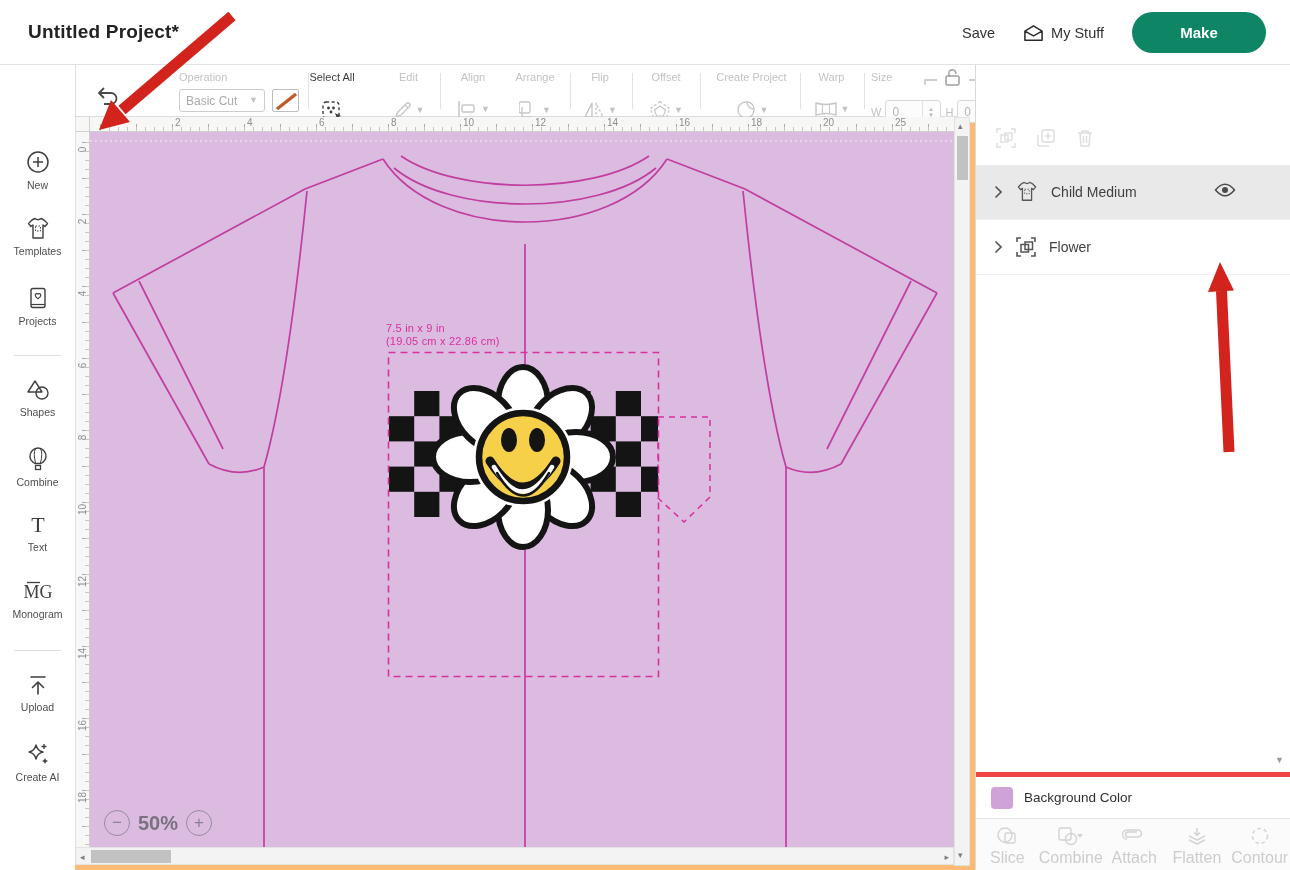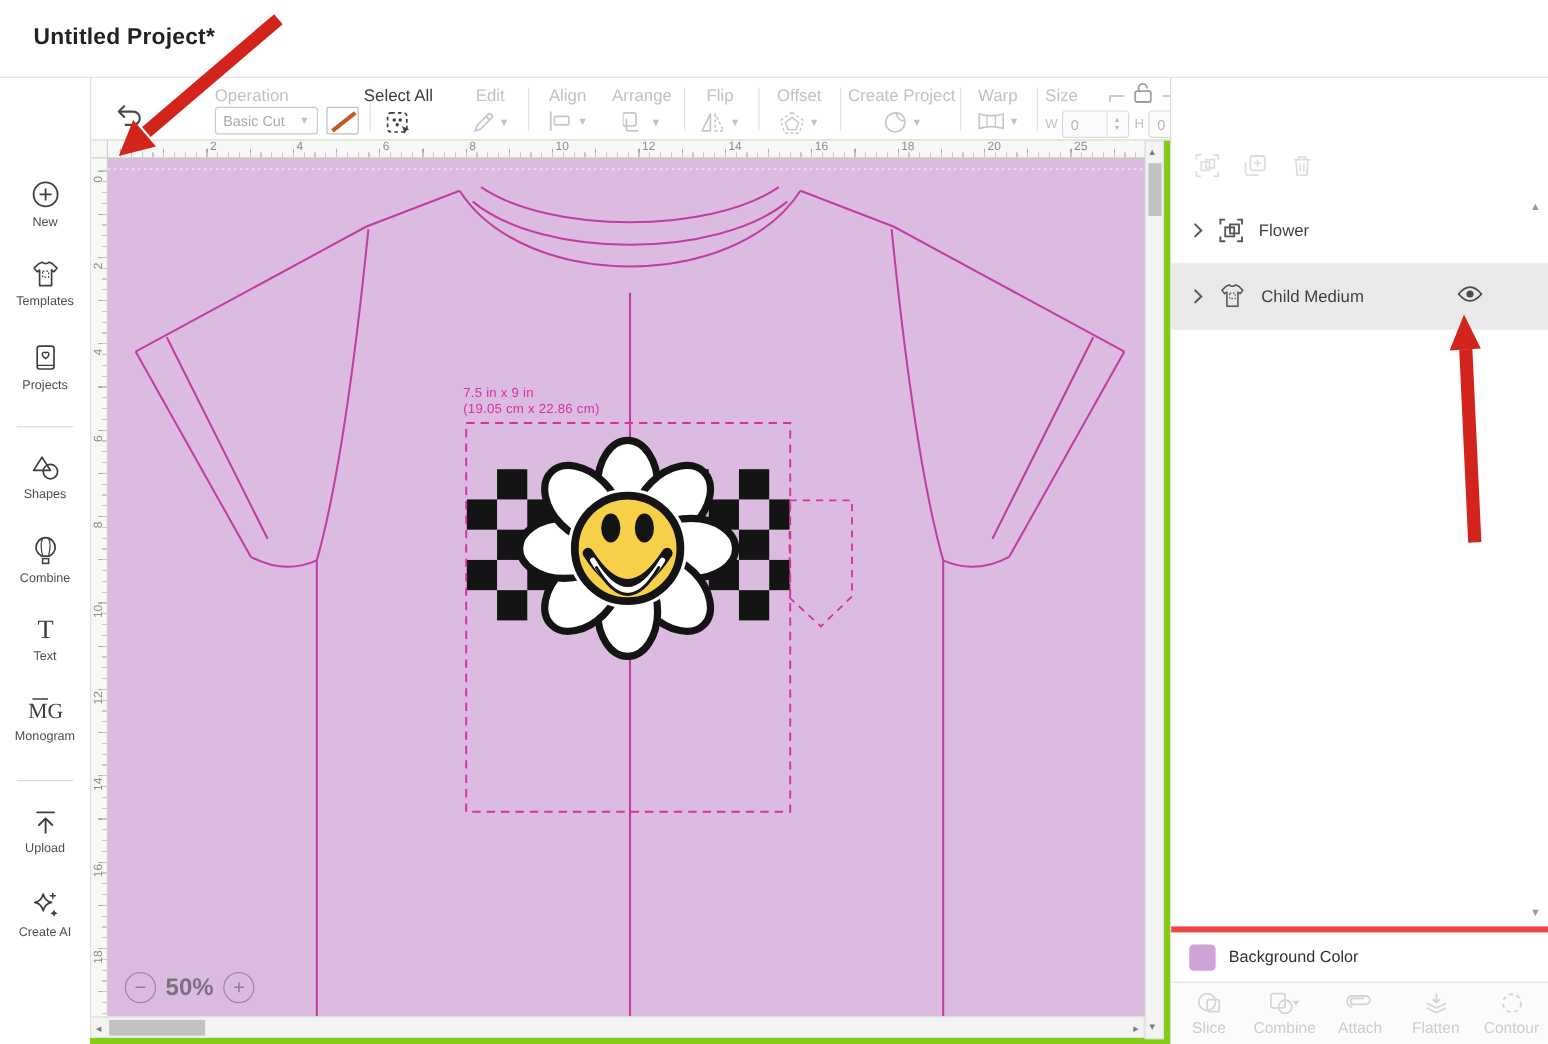--- a/index.html
+++ b/index.html
@@ -2,42 +2,42 @@
 <html style="--accent: #0e8666; --canvas-bg: #dbbce0; --shirt-line: #c13d9f; --sel-pink: #d8309f; --smiley: #f6d049; --arrow-red: #d2241c; --swatch: #cfa3d8;"><head>
 <meta charset="utf-8">
 <style>
   :root{
     --accent:#0e8666; --canvas-bg:#dbbce0; --shirt-line:#c13d9f;
     --sel-pink:#d8309f; --smiley:#f6d049; --arrow-red:#d2241c; --swatch:#cfa3d8;
   }
   *{box-sizing:border-box;margin:0;padding:0}
   html,body{width:1290px;height:870px;overflow:hidden;background:#fff;
     font-family:"Liberation Sans",sans-serif;-webkit-font-smoothing:antialiased}
-  #app{position:relative;width:1236px;height:870px;background:#84cc16}
+  #app{position:relative;width:1236px;height:870px;background:#fdba74}
 
   
   .topbar{position:absolute;left:0;top:0;width:1290px;height:65px;background:#fff;border-bottom:1px solid #e3e3e3}
   .title{position:absolute;left:28px;top:21px;font-size:19px;font-weight:700;color:#222;letter-spacing:.2px}
   .hright{position:absolute;right:24px;top:0;height:65px;display:flex;align-items:center;gap:28px}
   .hbtn{font-size:14.5px;color:#333;background:none;border:none;cursor:pointer;font-family:inherit;display:flex;align-items:center;gap:7px}
   .make{width:134px;height:41px;border-radius:22px;background:var(--accent);color:#fff;border:none;
     font-size:15px;font-weight:700;font-family:inherit;cursor:pointer}
 
   
   .sidebar{position:absolute;left:0;top:65px;width:75px;height:805px;background:#fff}
   .side-item{position:absolute;left:0;width:75px;text-align:center;cursor:pointer}
   .side-item svg{display:block;margin:0 auto}
   .slabel{font-size:10.5px;color:#4e4e4e;margin-top:4px}
   .side-div{position:absolute;left:14px;width:47px;border-top:1px solid #ddd}
 
   
   .toolwrap{position:absolute;left:75px;top:65px;width:900px;height:52px;background:#fff;border-left:1px solid #e0e0e0;border-bottom:1px solid #dcdcdc}
   .tdiv{position:absolute;top:8px;height:36px;border-left:1px solid #e2e2e2}
   .tgroup{position:absolute;top:6px;text-align:center}
-  .tlabel{font-size:14px;color:#c2c2c2;margin-bottom:5px;white-space:nowrap}
+  .tlabel{font-size:11px;color:#c2c2c2;margin-bottom:17px;white-space:nowrap}
   .tlabel.on{color:#3c3c3c}
   .irow{display:flex;align-items:center;justify-content:center;gap:3px}
   .caret{font-size:9px;color:#c2c2c2;line-height:1}
   .opbox{position:absolute;left:0;top:18px;width:86px;height:23px;border:1px solid #ccc;border-radius:3px;
     font-size:12px;color:#a9a9a9;display:flex;align-items:center;padding:0 6px;justify-content:space-between;background:#fff}
   .swatch-line{position:absolute;left:93px;top:18px;width:27px;height:23px;border:1px solid #bdbdbd;border-radius:2px;background:#fff;overflow:hidden}
   .numbox{display:flex;align-items:stretch;border:1px solid #d9d9d9;border-radius:3px;background:#fcfcfc;height:23px;width:56px}
   .numbox input{width:36px;border:none;background:transparent;font-size:12px;color:#b5b5b5;padding-left:6px;font-family:inherit;outline:none}
   .stepper{width:16px;border-left:1px solid #e2e2e2;display:flex;flex-direction:column;align-items:center;justify-content:center;color:#b9b9b9;font-size:6px;line-height:6px}
 
@@ -76,32 +76,44 @@
   .lrow{position:relative;height:55px;display:flex;align-items:center;border-bottom:1px solid #efefef;cursor:pointer;padding-left:18px;gap:12px}
   .lrow.sel{background:#e9e9e9}
   .lname{font-size:14px;color:#3f3f3f}
   .eye{position:absolute;left:238px;top:17px;cursor:pointer}
   .scr{position:absolute;left:299px;font-size:9px;color:#9a9a9a}
   .bgrow{position:absolute;left:0;top:707px;width:315px;height:46px;border-top:5px solid #ef4444;display:flex;align-items:center;padding-left:15px;gap:11px}
   .bgswatch{width:22px;height:22px;border-radius:4px;background:var(--swatch)}
   .bglabel{font-size:13.5px;color:#303030}
   .pactions{position:absolute;left:0;top:753px;width:315px;height:52px;background:#fbfbfb;border-top:1px solid #e3e3e3;display:flex}
   .pact{flex:1;text-align:center;padding-top:7px;cursor:default}
-  .pact .plabel{font-size:13px;color:#cdcdcd;margin-top:3px}
+  .pact .plabel{font-size:16px;color:#cdcdcd;margin-top:3px}
   .pact svg{display:block;margin:0 auto}
 
   .overlay{position:absolute;left:0;top:0;width:1290px;height:870px;pointer-events:none;z-index:50}
 </style>
 </head>
 <body>
 
 <div id="app">
 
   <header class="topbar">
     <div class="title">Untitled Project*</div>
+    <div class="hright">
+      <button class="hbtn">
+          <span>Save</span>
+        </button>
+      <div class="hbtn">
+        <svg width="21" height="18" viewBox="0 0 22 18">
+          <path d="M2,7 L11,1.5 L20,7 V16.5 H2 Z M2,7 L11,12 L20,7" fill="none" stroke="#2b2b2b" stroke-width="1.6" stroke-linejoin="round"></path>
+        </svg>
+        <span>My Stuff</span>
+      </div>
+      <button class="make">Make</button>
+    </div>
   </header>
 
   <nav class="sidebar">
     <div class="side-item" style="top:84px">
       <svg width="26" height="26" viewBox="0 0 26 26">
           <circle cx="13" cy="13" r="10" fill="none" stroke="#3f3f3f" stroke-width="1.5"></circle>
           <path d="M13,8 v10 M8,13 h10" stroke="#3f3f3f" stroke-width="1.5"></path>
         </svg>
       <div class="slabel">New</div>
     </div>
@@ -450,44 +462,44 @@
         <path d="M2,7 v9 a2,2 0 0 0 2,2 h9 M12,5 v6 M9,8 h6" fill="none" stroke="#dedede" stroke-width="1.5"></path>
       </svg>
       <svg width="18" height="20" viewBox="0 0 18 20">
         <path d="M2,5 h14 M6,5 V3 h6 v2 M4,5 l1,13 h8 l1,-13 M7.5,8 v7 M10.5,8 v7" fill="none" stroke="#dedede" stroke-width="1.5"></path>
       </svg>
     </div>
 
     <div class="scr" style="top:102px">▲</div>
 
     <div class="layerlist">
+      <div class="lrow sel">
+        <svg width="9" height="14" viewBox="0 0 9 14">
+            <path d="M2,2 L7,7 L2,12" fill="none" stroke="#555" stroke-width="1.7" stroke-linecap="round"></path>
+          </svg>
+        <svg width="24" height="22" viewBox="0 0 26 24">
+          <path d="M7,3 L10,1.5 Q13,4 16,1.5 L19,3 L22.5,6.5 L20,9.5 L18,8 V21 H8 V8 L6,9.5 L3.5,6.5 Z" fill="none" stroke="#555" stroke-width="1.4" stroke-linejoin="round"></path>
+          <rect x="10.5" y="9" width="5" height="5" fill="none" stroke="#555" stroke-width="1" stroke-dasharray="1.5 1.5"></rect>
+        </svg>
+        <span class="lname">Child Medium</span>
+        <svg class="eye" width="22" height="16" viewBox="0 0 22 16">
+          <path d="M1.5,8 Q11,-3.5 20.5,8 Q11,19.5 1.5,8 Z" fill="none" stroke="#4a4a4a" stroke-width="1.5"></path>
+          <circle cx="11" cy="8" r="3" fill="#4a4a4a"></circle>
+        </svg>
+      </div>
       <div class="lrow">
         <svg width="9" height="14" viewBox="0 0 9 14">
             <path d="M2,2 L7,7 L2,12" fill="none" stroke="#555" stroke-width="1.7" stroke-linecap="round"></path>
           </svg>
         <svg width="22" height="22" viewBox="0 0 22 22">
           <path d="M2,6 V2 H6 M16,2 H20 V6 M20,16 V20 H16 M6,20 H2 V16" fill="none" stroke="#555" stroke-width="1.6"></path>
           <rect x="6" y="8.5" width="7.5" height="7.5" fill="none" stroke="#555" stroke-width="1.5"></rect>
           <rect x="10" y="6" width="7.5" height="7.5" fill="none" stroke="#555" stroke-width="1.5"></rect>
         </svg>
         <span class="lname">Flower</span>
-      </div>
-      <div class="lrow sel">
-        <svg width="9" height="14" viewBox="0 0 9 14">
-            <path d="M2,2 L7,7 L2,12" fill="none" stroke="#555" stroke-width="1.7" stroke-linecap="round"></path>
-          </svg>
-        <svg width="24" height="22" viewBox="0 0 26 24">
-          <path d="M7,3 L10,1.5 Q13,4 16,1.5 L19,3 L22.5,6.5 L20,9.5 L18,8 V21 H8 V8 L6,9.5 L3.5,6.5 Z" fill="none" stroke="#555" stroke-width="1.4" stroke-linejoin="round"></path>
-          <rect x="10.5" y="9" width="5" height="5" fill="none" stroke="#555" stroke-width="1" stroke-dasharray="1.5 1.5"></rect>
-        </svg>
-        <span class="lname">Child Medium</span>
-        <svg class="eye" width="22" height="16" viewBox="0 0 22 16">
-          <path d="M1.5,8 Q11,-3.5 20.5,8 Q11,19.5 1.5,8 Z" fill="none" stroke="#4a4a4a" stroke-width="1.5"></path>
-          <circle cx="11" cy="8" r="3" fill="#4a4a4a"></circle>
-        </svg>
       </div>
     </div>
 
     <div class="scr" style="top:690px">▼</div>
 
     <div class="bgrow">
       <div class="bgswatch"></div>
       <div class="bglabel">Background Color</div>
     </div>
 

